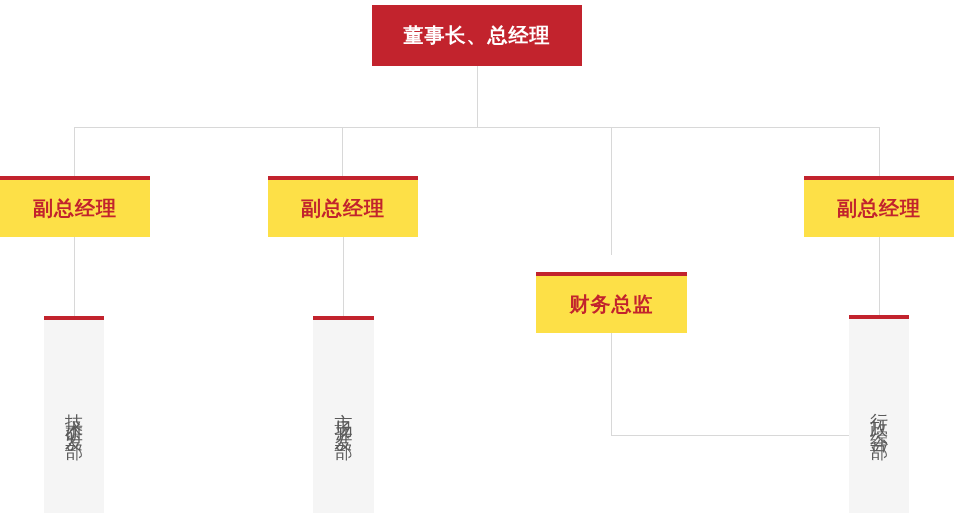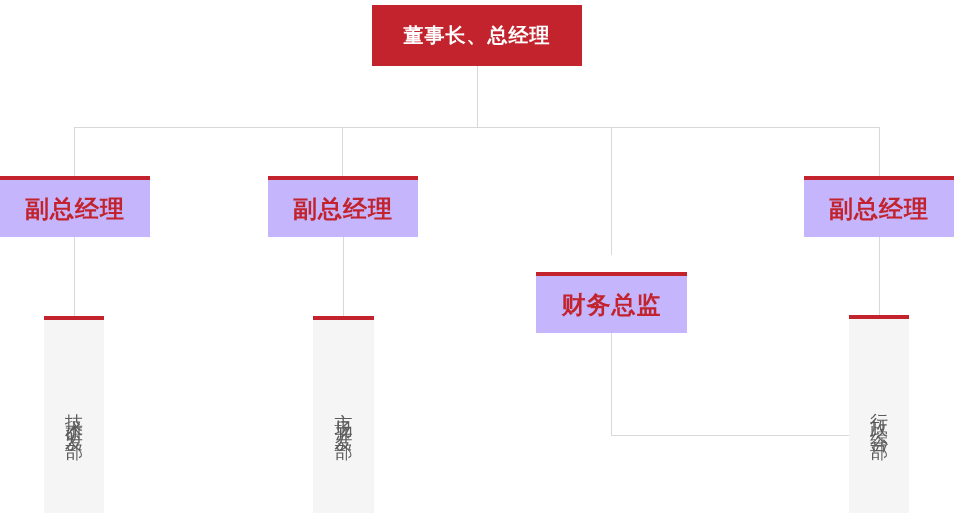--- a/index.html
+++ b/index.html
@@ -25,24 +25,24 @@
     background: #c2232d;
     color: #ffffff;
     font-size: 20px; font-weight: bold; letter-spacing: 1px;
     display: flex; align-items: center; justify-content: center;
   }
 
   
   .mgr-node {
     position: absolute;
     height: 61px;
-    background: #c4b5fd;
+    background: #fde047;
     border-top: 4px solid #c2232d;
     color: #c2232d;
-    font-size: 24px; font-weight: bold; letter-spacing: 1px;
+    font-size: 20px; font-weight: bold; letter-spacing: 1px;
     display: flex; align-items: center; justify-content: center;
   }
   .mgr-1 { left: 0;     top: 176px; width: 150px; }
   .mgr-2 { left: 268px; top: 176px; width: 150px; }
   .mgr-3 { left: 536px; top: 255px; width: 151px; margin-top: 17px; }
   .mgr-4 { left: 804px; top: 176px; width: 150px; }
 
   
   .dept-node {
     position: absolute;

